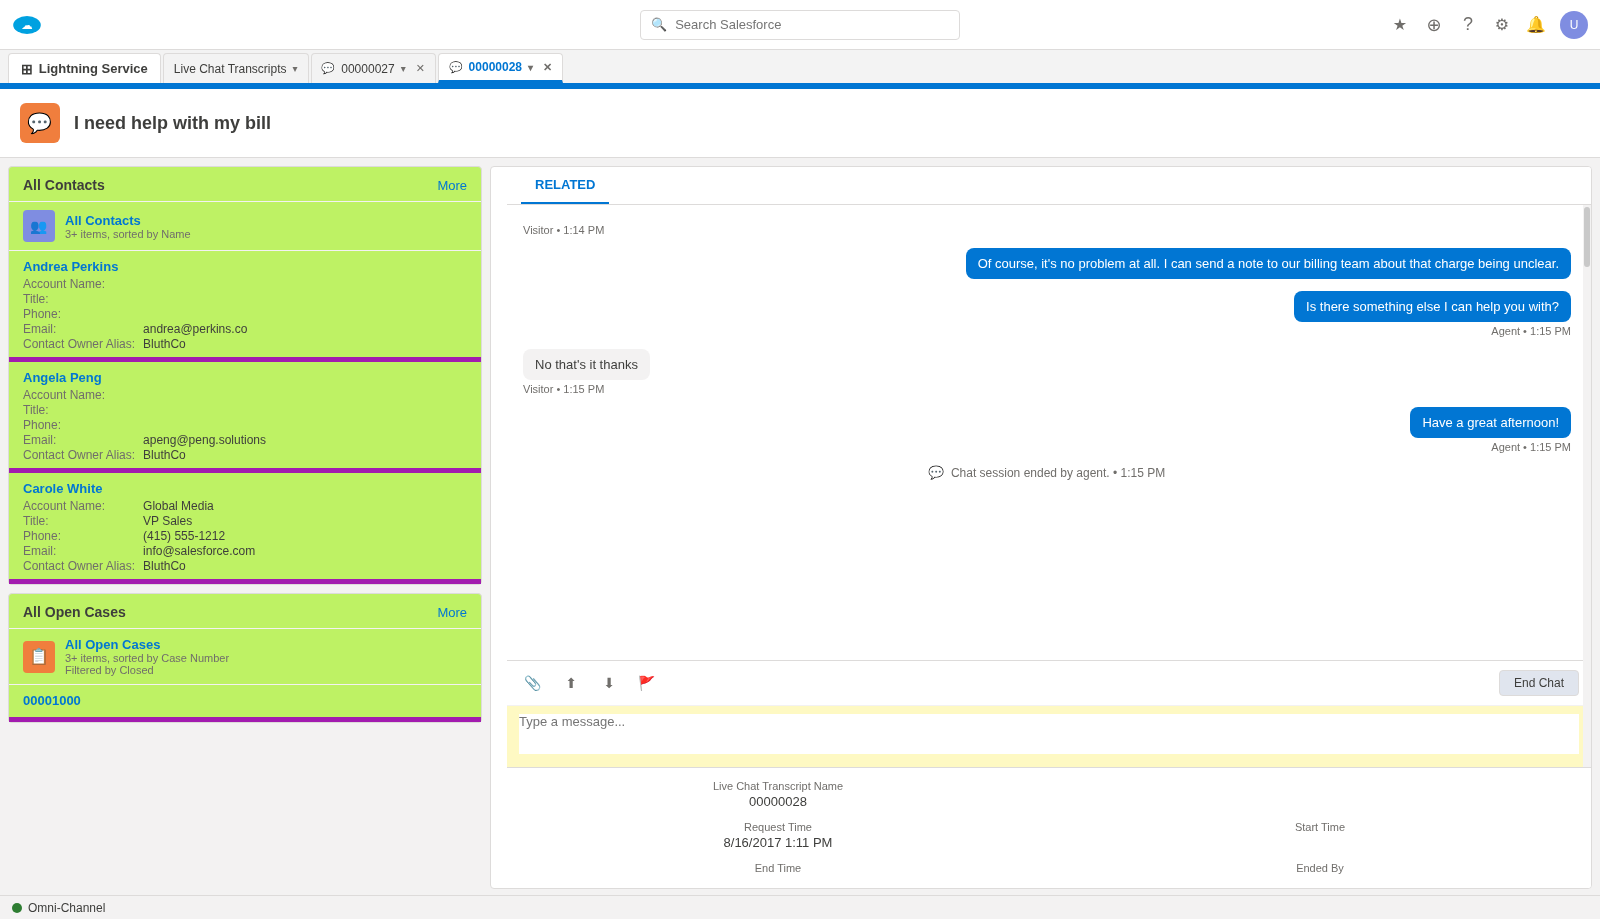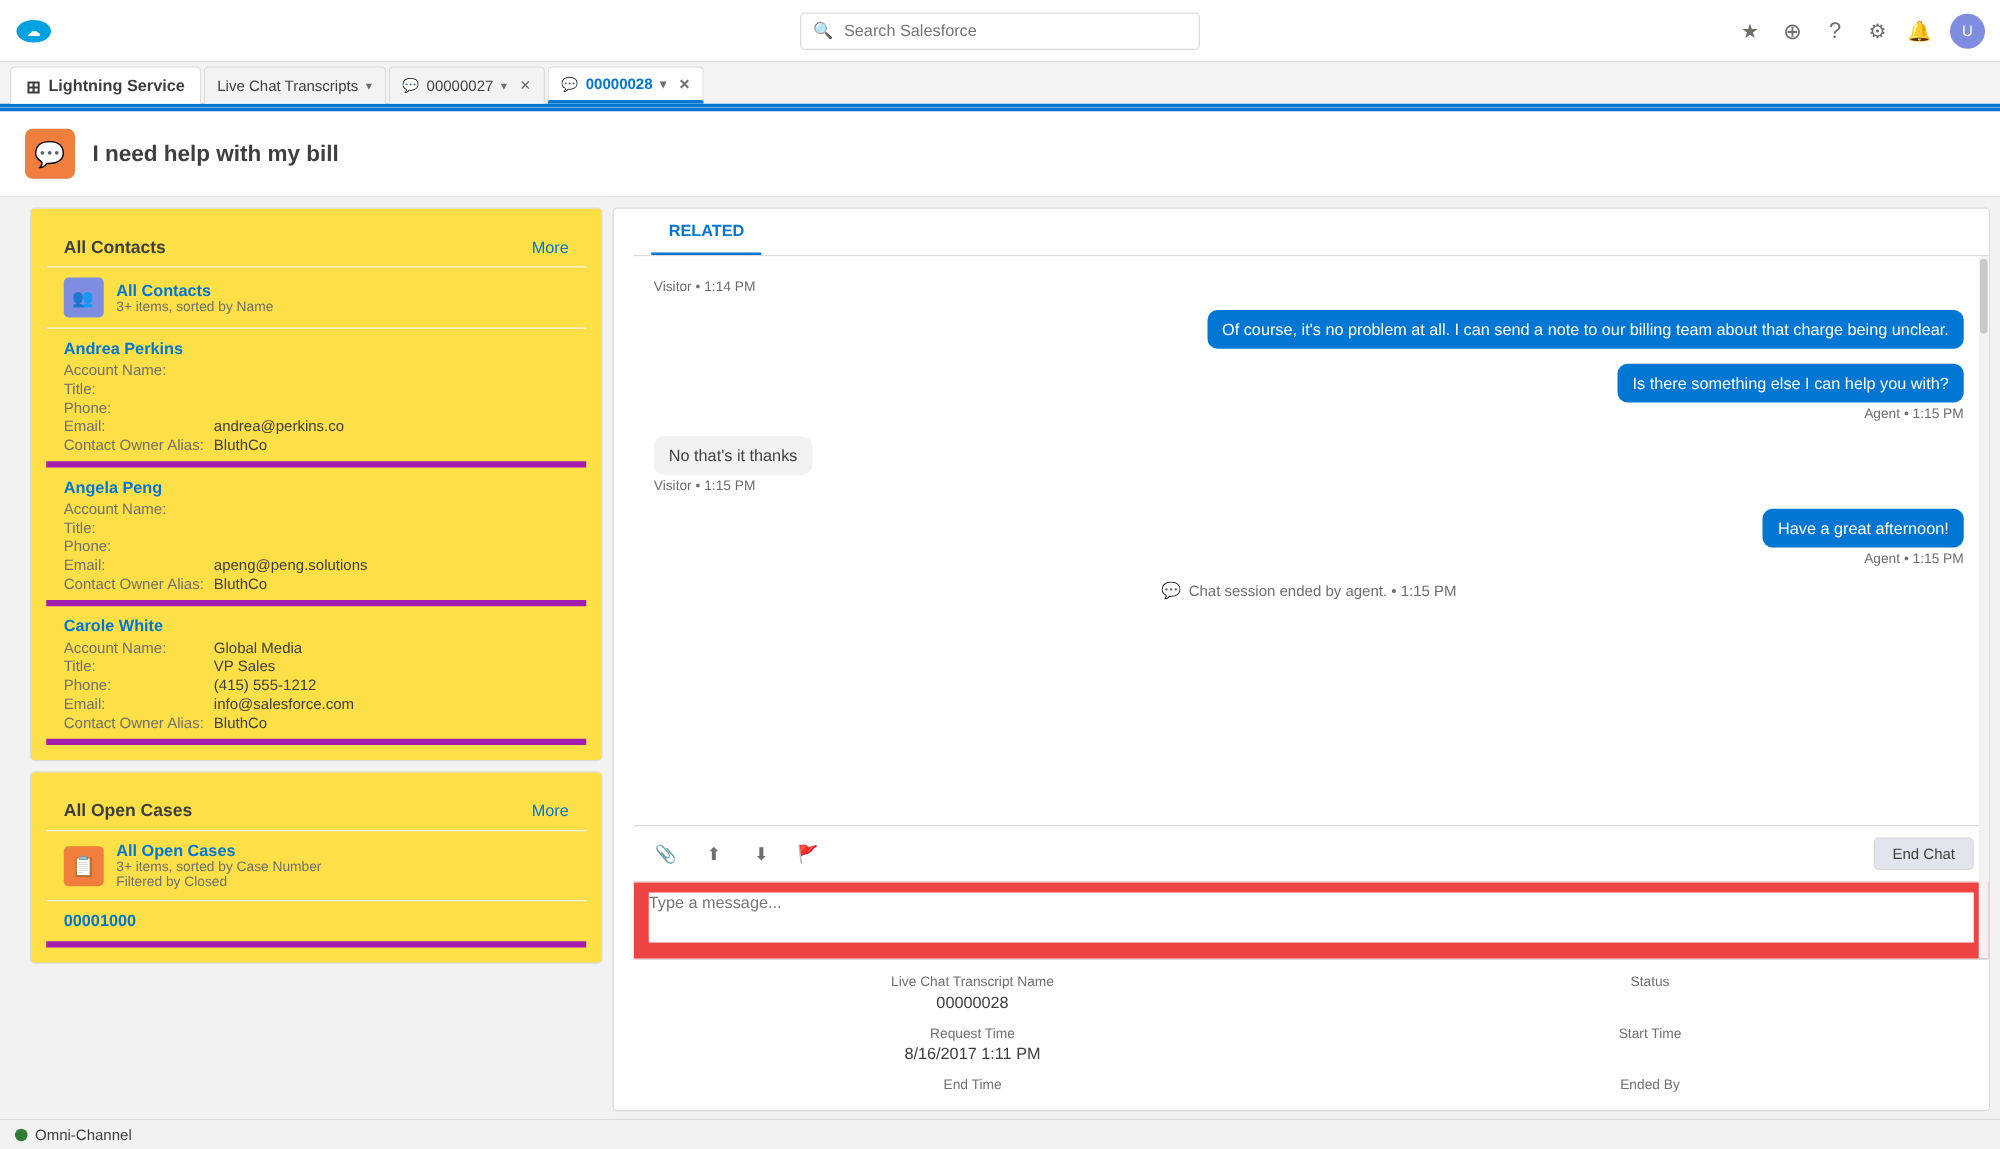--- a/index.html
+++ b/index.html
@@ -98,25 +98,24 @@
     .left-panel {
       width: 490px; flex-shrink: 0;
       background: #f3f2f2;
       overflow-y: auto;
       padding: 8px;
       display: flex;
       flex-direction: column;
       gap: 8px;
     }
     .panel-card {
-      background: #fde047;
+      background: #bef264;
       border: 1px solid #dddbda;
       border-radius: 4px;
-      padding: 12px;
-      margin-left: 16px;
+      padding: 0;
     }
     .panel-card-header {
       display: flex; align-items: center; justify-content: space-between;
       padding: 10px 14px 8px 14px;
       border-bottom: 1px solid #f3f2f2;
     }
     .panel-card-title { font-size: 14px; font-weight: 700; color: #3e3e3c; }
     .more-link { color: #0176d3; font-size: 13px; cursor: pointer; }
 
     .contact-list-item {
@@ -209,21 +208,21 @@
     .chat-tool-btn {
       width: 28px; height: 28px; border: none; background: transparent;
       cursor: pointer; color: #706e6b; font-size: 14px;
       display: flex; align-items: center; justify-content: center;
       border-radius: 4px;
     }
 
     
     .chat-input-area {
       padding: 8px 12px 10px 12px;
-      background: #ef4444;
+      background: #fef9c3;
       border-top: 1px solid #f3f2f2;
     }
     .chat-input {
       width: 100%; border: none; outline: none;
       font-size: 13px; color: #706e6b; resize: none;
       min-height: 40px; font-family: inherit;
     }
 
     
     .detail-footer {
@@ -465,21 +464,20 @@
         </div>
 
       </div>
 
       <div class="detail-footer">
         <div class="detail-field-group">
           <span class="detail-field-label">Live Chat Transcript Name</span>
           <span class="detail-field-value">00000028</span>
         </div>
         <div class="detail-field-group">
-          <span class="detail-field-label">Status</span>
         </div>
         <div class="detail-field-group">
           <span class="detail-field-label">Request Time</span>
           <span class="detail-field-value">8/16/2017 1:11 PM</span>
         </div>
         <div class="detail-field-group">
           <span class="detail-field-label">Start Time</span>
           <span class="detail-field-value"></span>
         </div>
         <div class="detail-field-group">

